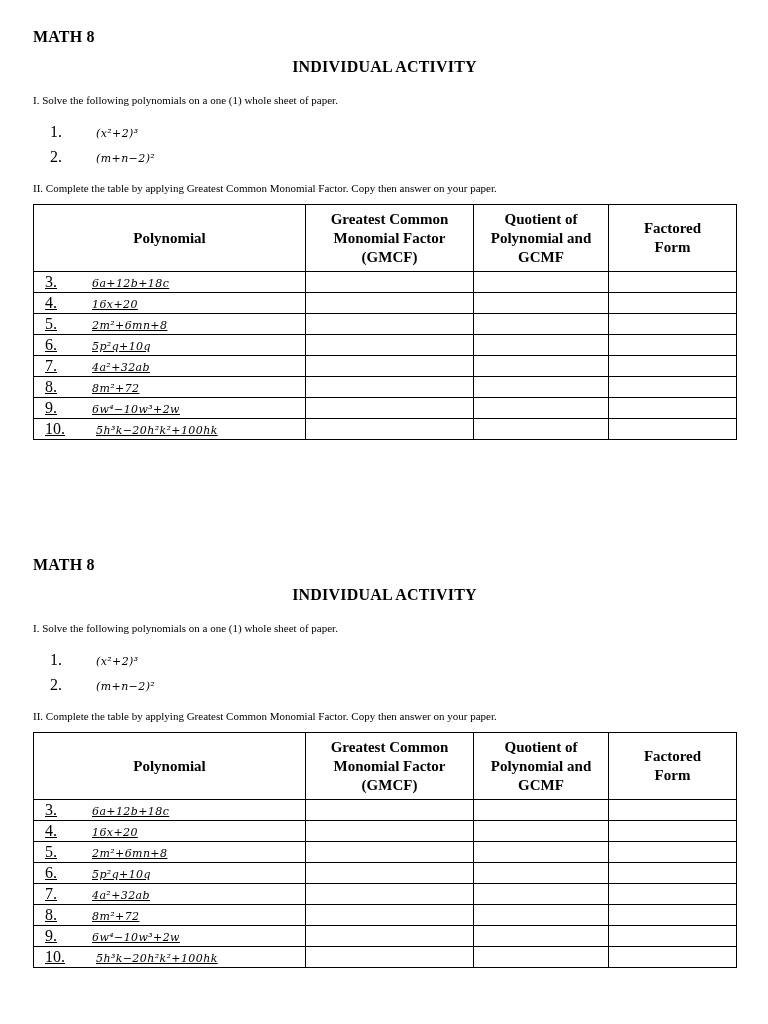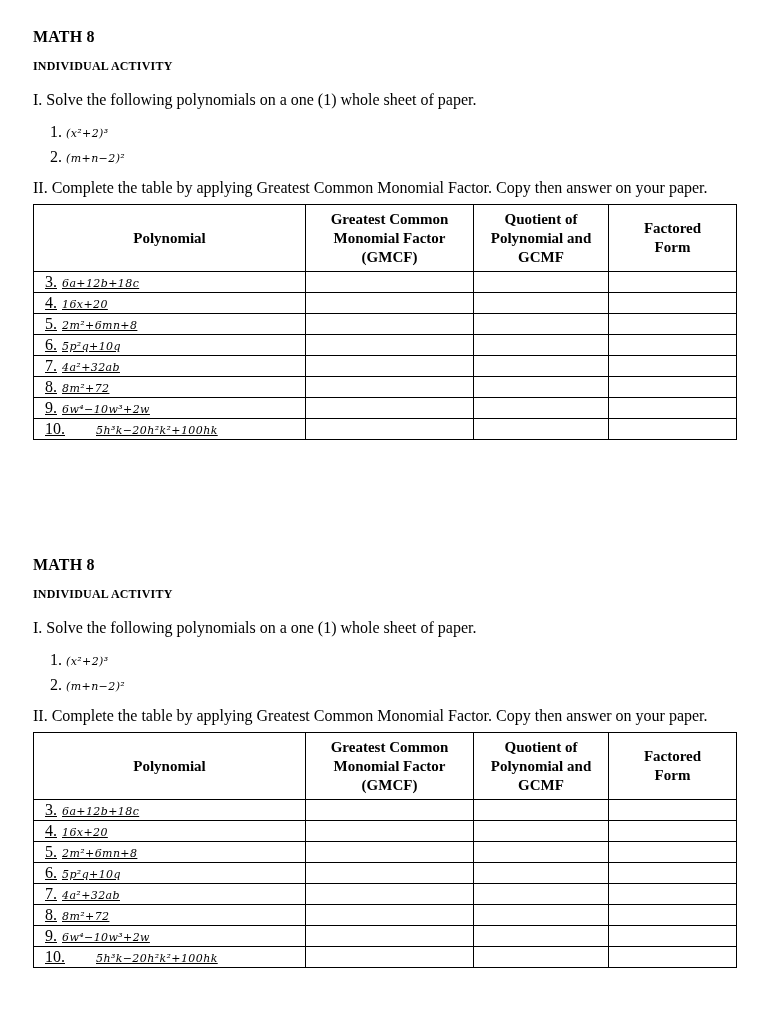--- a/index.html
+++ b/index.html
@@ -18,43 +18,45 @@
   .section-2 { margin-top: 115px; }
 
   .course {
     font-size: 16px;
     line-height: 19px;
     font-weight: bold;
     margin-bottom: 11px;
     letter-spacing: 0.2px;
   }
   .activity {
-    font-size: 12px;
+    font-size: 16px;
     line-height: 19px;
     font-weight: bold;
     margin-bottom: 12px;
     letter-spacing: 0.2px;
+    text-align: center;
   }
   .instr {
-    font-size: 16px;
+    font-size: 11px;
     line-height: 24px;
     font-weight: normal;
   }
   .instr.p1 { margin-bottom: 7px; }
   .instr.p2 { margin-bottom: 0; }
 
   .items { margin-left: 17px; margin-bottom: 7px; }
   .item { height: 25px; line-height: 25px; white-space: nowrap; }
   .inum { font-size: 16px; margin-right: 4px; }
 
   .expr {
     font-family: "DejaVu Serif", serif;
     font-style: italic;
     font-size: 11px;
     letter-spacing: 0.4px;
+    margin-left: 30px;
   }
 
   table.gcmf-table {
     border-collapse: collapse;
     table-layout: fixed;
     width: 703px;
     margin-top: 4px;
   }
   .gcmf-table col.c1 { width: 272px; }
   .gcmf-table col.c2 { width: 168px; }

